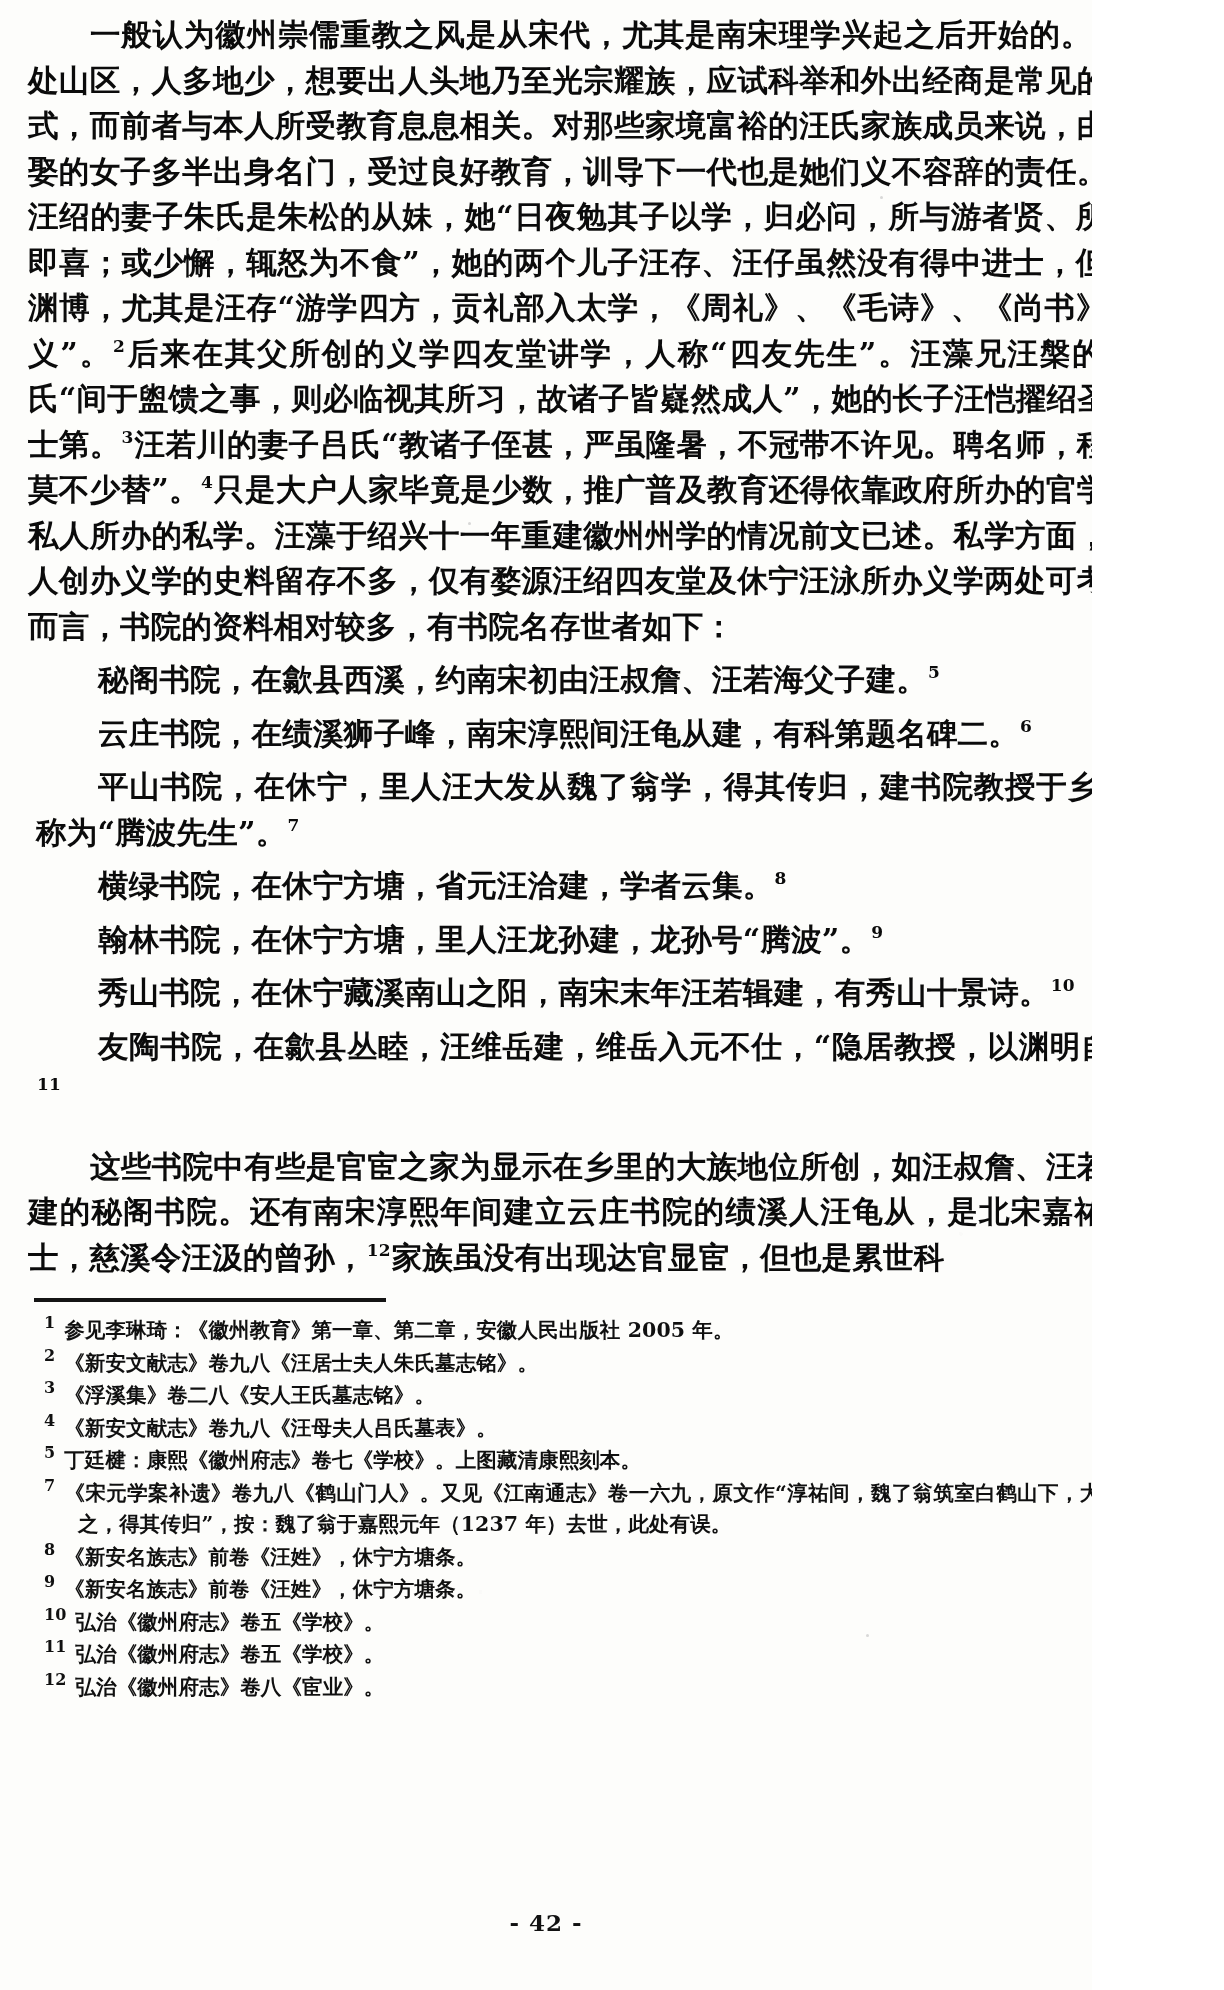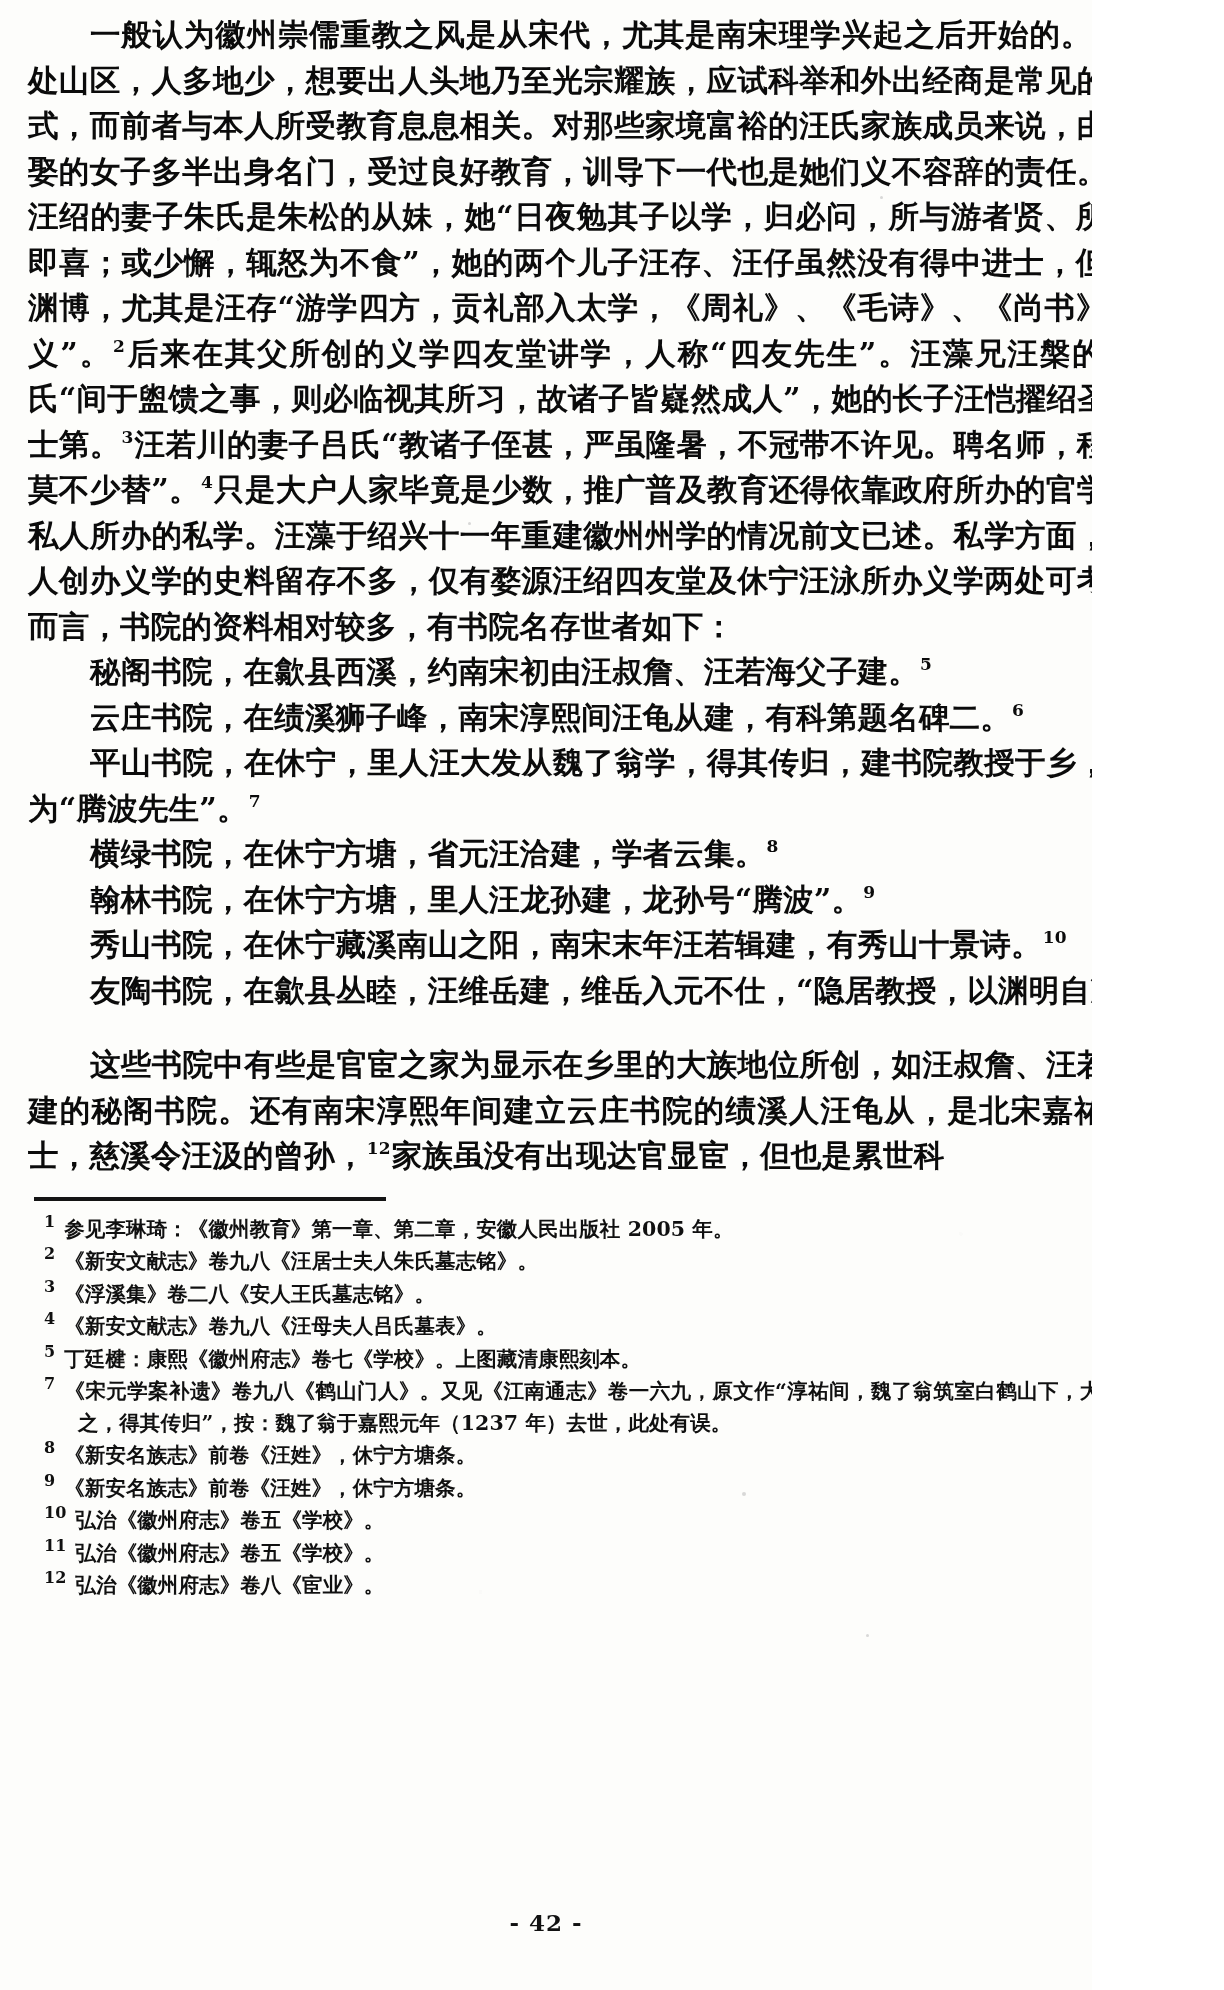--- a/index.html
+++ b/index.html
@@ -58,21 +58,21 @@
     padding: 0 1px;
   }
 
   
   ul.academy-list {
     list-style: none;
     margin: 0;
     padding: 0;
   }
   ul.academy-list li {
-    margin: 0;
+    margin: 8px;
     font-size: 30.5px;
     line-height: 45.5px;
     color: #0b0b0b;
     font-weight: 600;
     text-indent: 62px;
     text-align: justify;
     text-align-last: left;
     letter-spacing: 0.2px;
   }
 

